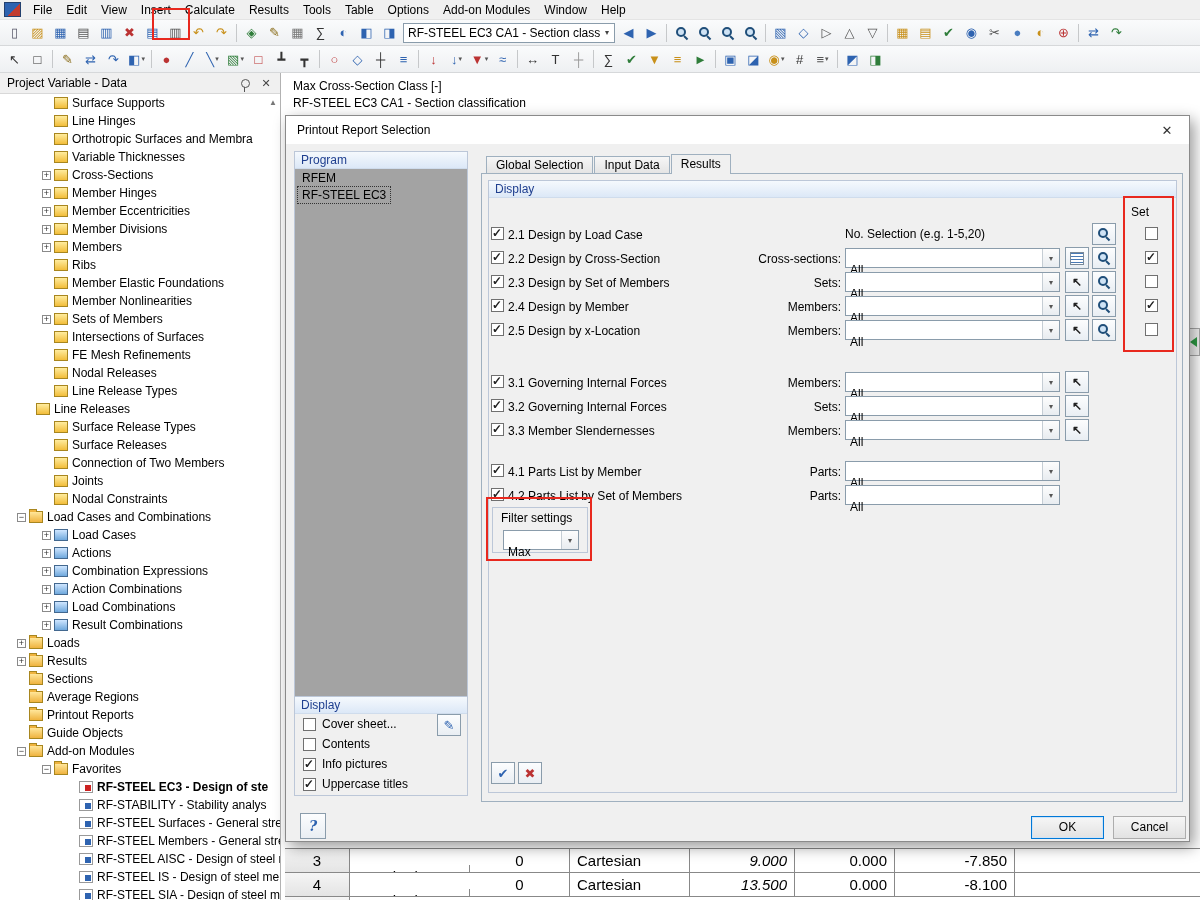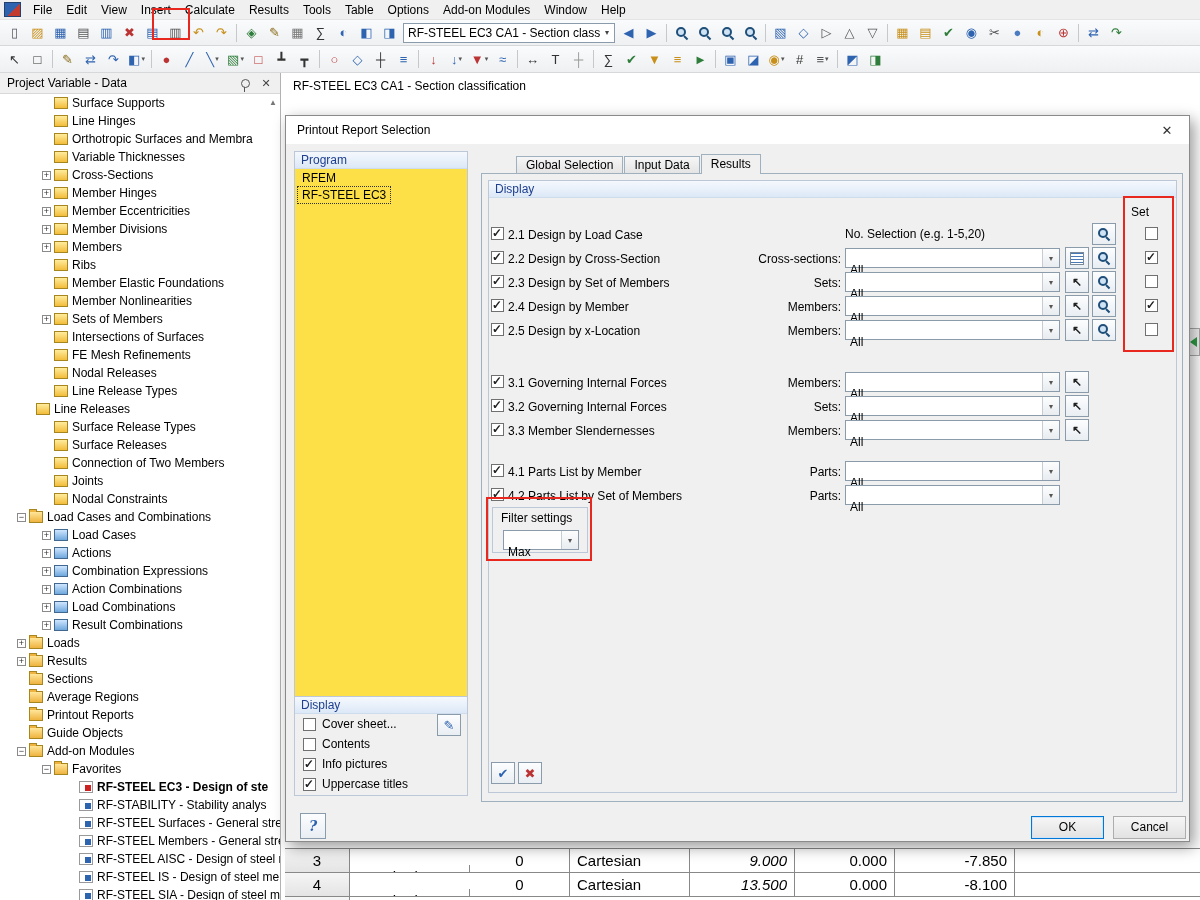--- a/index.html
+++ b/index.html
@@ -74,26 +74,26 @@
   #dialog{position:absolute;left:285px;top:115px;width:905px;height:727px;background:#f0f0f0;
           border:1px solid #8a8a8a;box-shadow:4px 5px 14px rgba(0,0,0,.4);box-sizing:border-box;z-index:10;}
   .dlg-titlebar{height:28px;background:#fff;display:flex;align-items:center;padding:0 11px;box-sizing:border-box;}
   .dlg-title{flex:1;}
   .dlg-close{width:22px;text-align:center;color:#333;font-size:13px;}
 
   .groupbox{position:absolute;border:1px solid #bcc7d8;box-sizing:border-box;}
   .group-header{height:17px;background:linear-gradient(#f5f9fd,#dce8f7);color:#1f3f8f;
                 padding:1px 6px;box-sizing:border-box;border-bottom:1px solid #cfdcec;}
 
-  #program-group{left:8px;top:35px;width:174px;height:550px;background:#fde047;}
+  #program-group{left:8px;top:35px;width:174px;height:550px;background:#a3a3a3;}
   .prog-item{padding:1px 4px;margin:1px 3px;display:inline-block;min-width:0;}
   #program-list .prog-item{display:block;}
   .prog-item.selected{outline:1px dotted #333;width:max-content;}
 
-  #dlg-tabs{position:absolute;left:200px;top:39px;height:19px;display:flex;align-items:flex-end;margin-left:30px;}
+  #dlg-tabs{position:absolute;left:200px;top:39px;height:19px;display:flex;align-items:flex-end;}
   .tab{height:17px;line-height:17px;padding:0 9px;background:linear-gradient(#f6f6f6,#e3e3e3);
        border:1px solid #9fb0bf;border-bottom:none;margin-right:1px;}
   .tab.active{height:19px;line-height:19px;background:#f0f0f0;position:relative;z-index:3;}
 
   #tab-page{position:absolute;left:195px;top:57px;width:702px;height:629px;background:#f0f0f0;
             border:1px solid #9fb0bf;box-sizing:border-box;}
   #display-groupbox{left:6px;top:6px;width:689px;height:613px;background:#f0f0f0;}
 
   .dlg-row{position:absolute;left:0;width:100%;height:22px;}
   .rlabel{position:absolute;left:26px;top:4px;}
@@ -643,20 +643,21 @@
       <div class="trow" style="padding-left: 67px;">
         <span class="exp hidden"></span>
         <span class="ti mod-blue"></span>
         <span class="tlabel">RF-STEEL SIA - Design of steel mer</span>
       </div>
     </div>
 </div>
 
 <div id="main">
   <div id="results-header">
+    <div>Max Cross-Section Class [-]</div>
     <div>RF-STEEL EC3 CA1 - Section classification</div>
   </div>
   <div id="bottom-table">
       <div class="btr">
         <div class="bth">3</div>
         <div class="btc c0">Standard</div>
         <div class="btc c1">0</div>
         <div class="btc c2">Cartesian</div>
         <div class="btc c3">9.000</div>
         <div class="btc c4">0.000</div>

